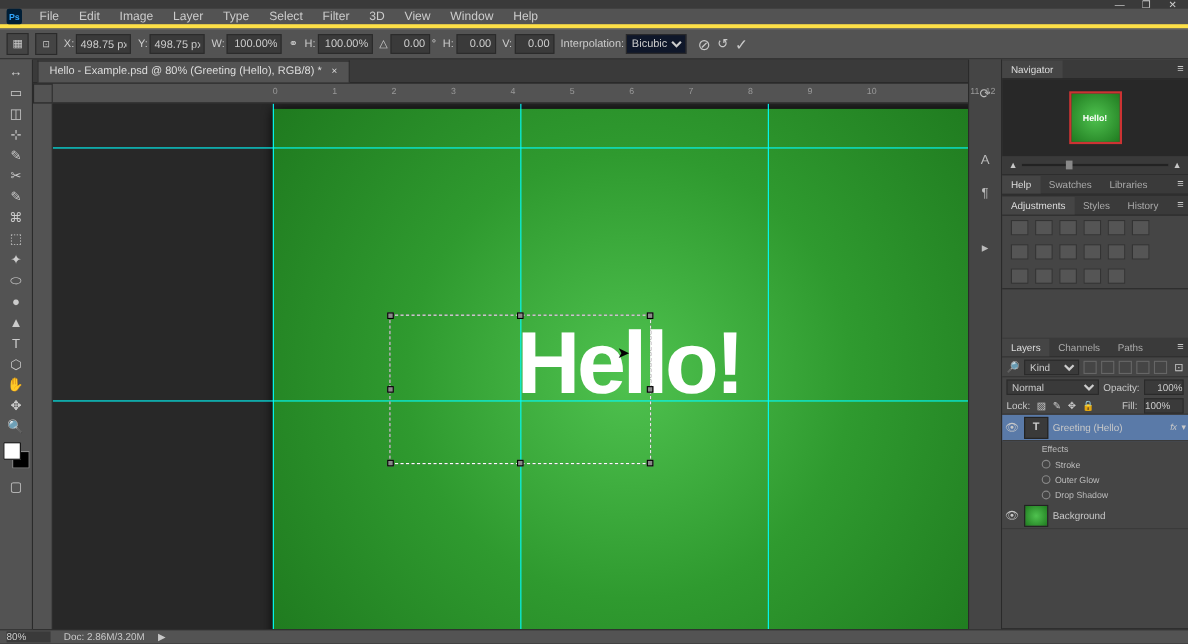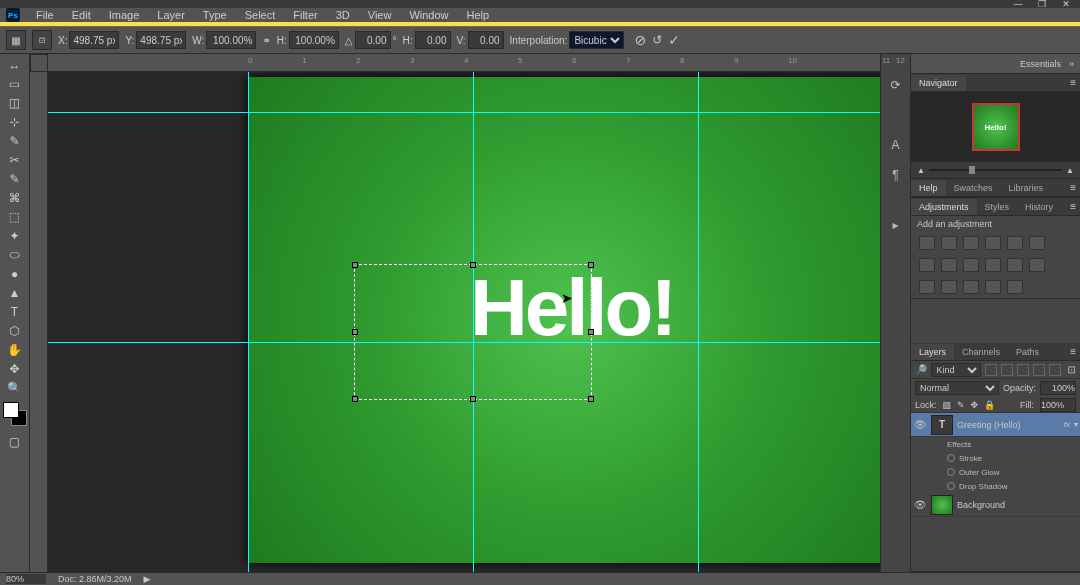--- a/index.html
+++ b/index.html
@@ -165,20 +165,26 @@
     <div class="tool">✥</div>
     <div class="tool">🔍</div>
     <div class="swatches">
       <div class="sw-bg"></div>
       <div class="sw-fg"></div>
     </div>
     <div class="tool" style="margin-top:6px;">▢</div>
   </div>
 
   <div class="stage-wrap">
+    <div class="doc-tab-row">
+      <div class="doc-tab">
+        <span>Hello - Example.psd @ 80% (Greeting (Hello), RGB/8) *</span>
+        <span class="close">×</span>
+      </div>
+    </div>
     <div style="display:flex;">
       <div class="ruler-corner"></div>
       <div class="ruler-h" style="flex:1;">
         <span style="left:200px">0</span>
         <span style="left:254px">1</span>
         <span style="left:308px">2</span>
         <span style="left:362px">3</span>
         <span style="left:416px">4</span>
         <span style="left:470px">5</span>
         <span style="left:524px">6</span>
@@ -223,24 +229,20 @@
   </div>
 
   <div class="sidebar-collapsed">
     <div class="side-ico">⟳</div>
     <div class="side-ico" style="margin-top:30px;">A</div>
     <div class="side-ico">¶</div>
     <div class="side-ico" style="margin-top:20px;">▸</div>
   </div>
 
   <div class="panels">
-    <div class="essentials-bar">
-      <span>Essentials</span>
-      <span>»</span>
-    </div>
 
     <div class="panel">
       <div class="panel-tabs">
         <div class="ptab active">Navigator</div>
         <div style="flex:1;"></div>
           <span style="padding:0 4px;">≡</span>
       </div>
       <div class="nav-panel">
         <div class="nav-thumb">Hello!</div>
       </div>
@@ -264,21 +266,20 @@
     </div>
 
     <div class="panel adj-panel">
       <div class="panel-tabs">
         <div class="ptab active">Adjustments</div>
         <div class="ptab">Styles</div>
         <div class="ptab">History</div>
         <div style="flex:1;"></div>
           <span style="padding:0 4px;">≡</span>
       </div>
-      <div class="adj-title">Add an adjustment</div>
       <div class="adj-icons">
         <div class="adj-ico"></div>
         <div class="adj-ico"></div>
         <div class="adj-ico"></div>
         <div class="adj-ico"></div>
         <div class="adj-ico"></div>
         <div class="adj-ico"></div>
       </div>
       <div class="adj-icons">
         <div class="adj-ico"></div>

